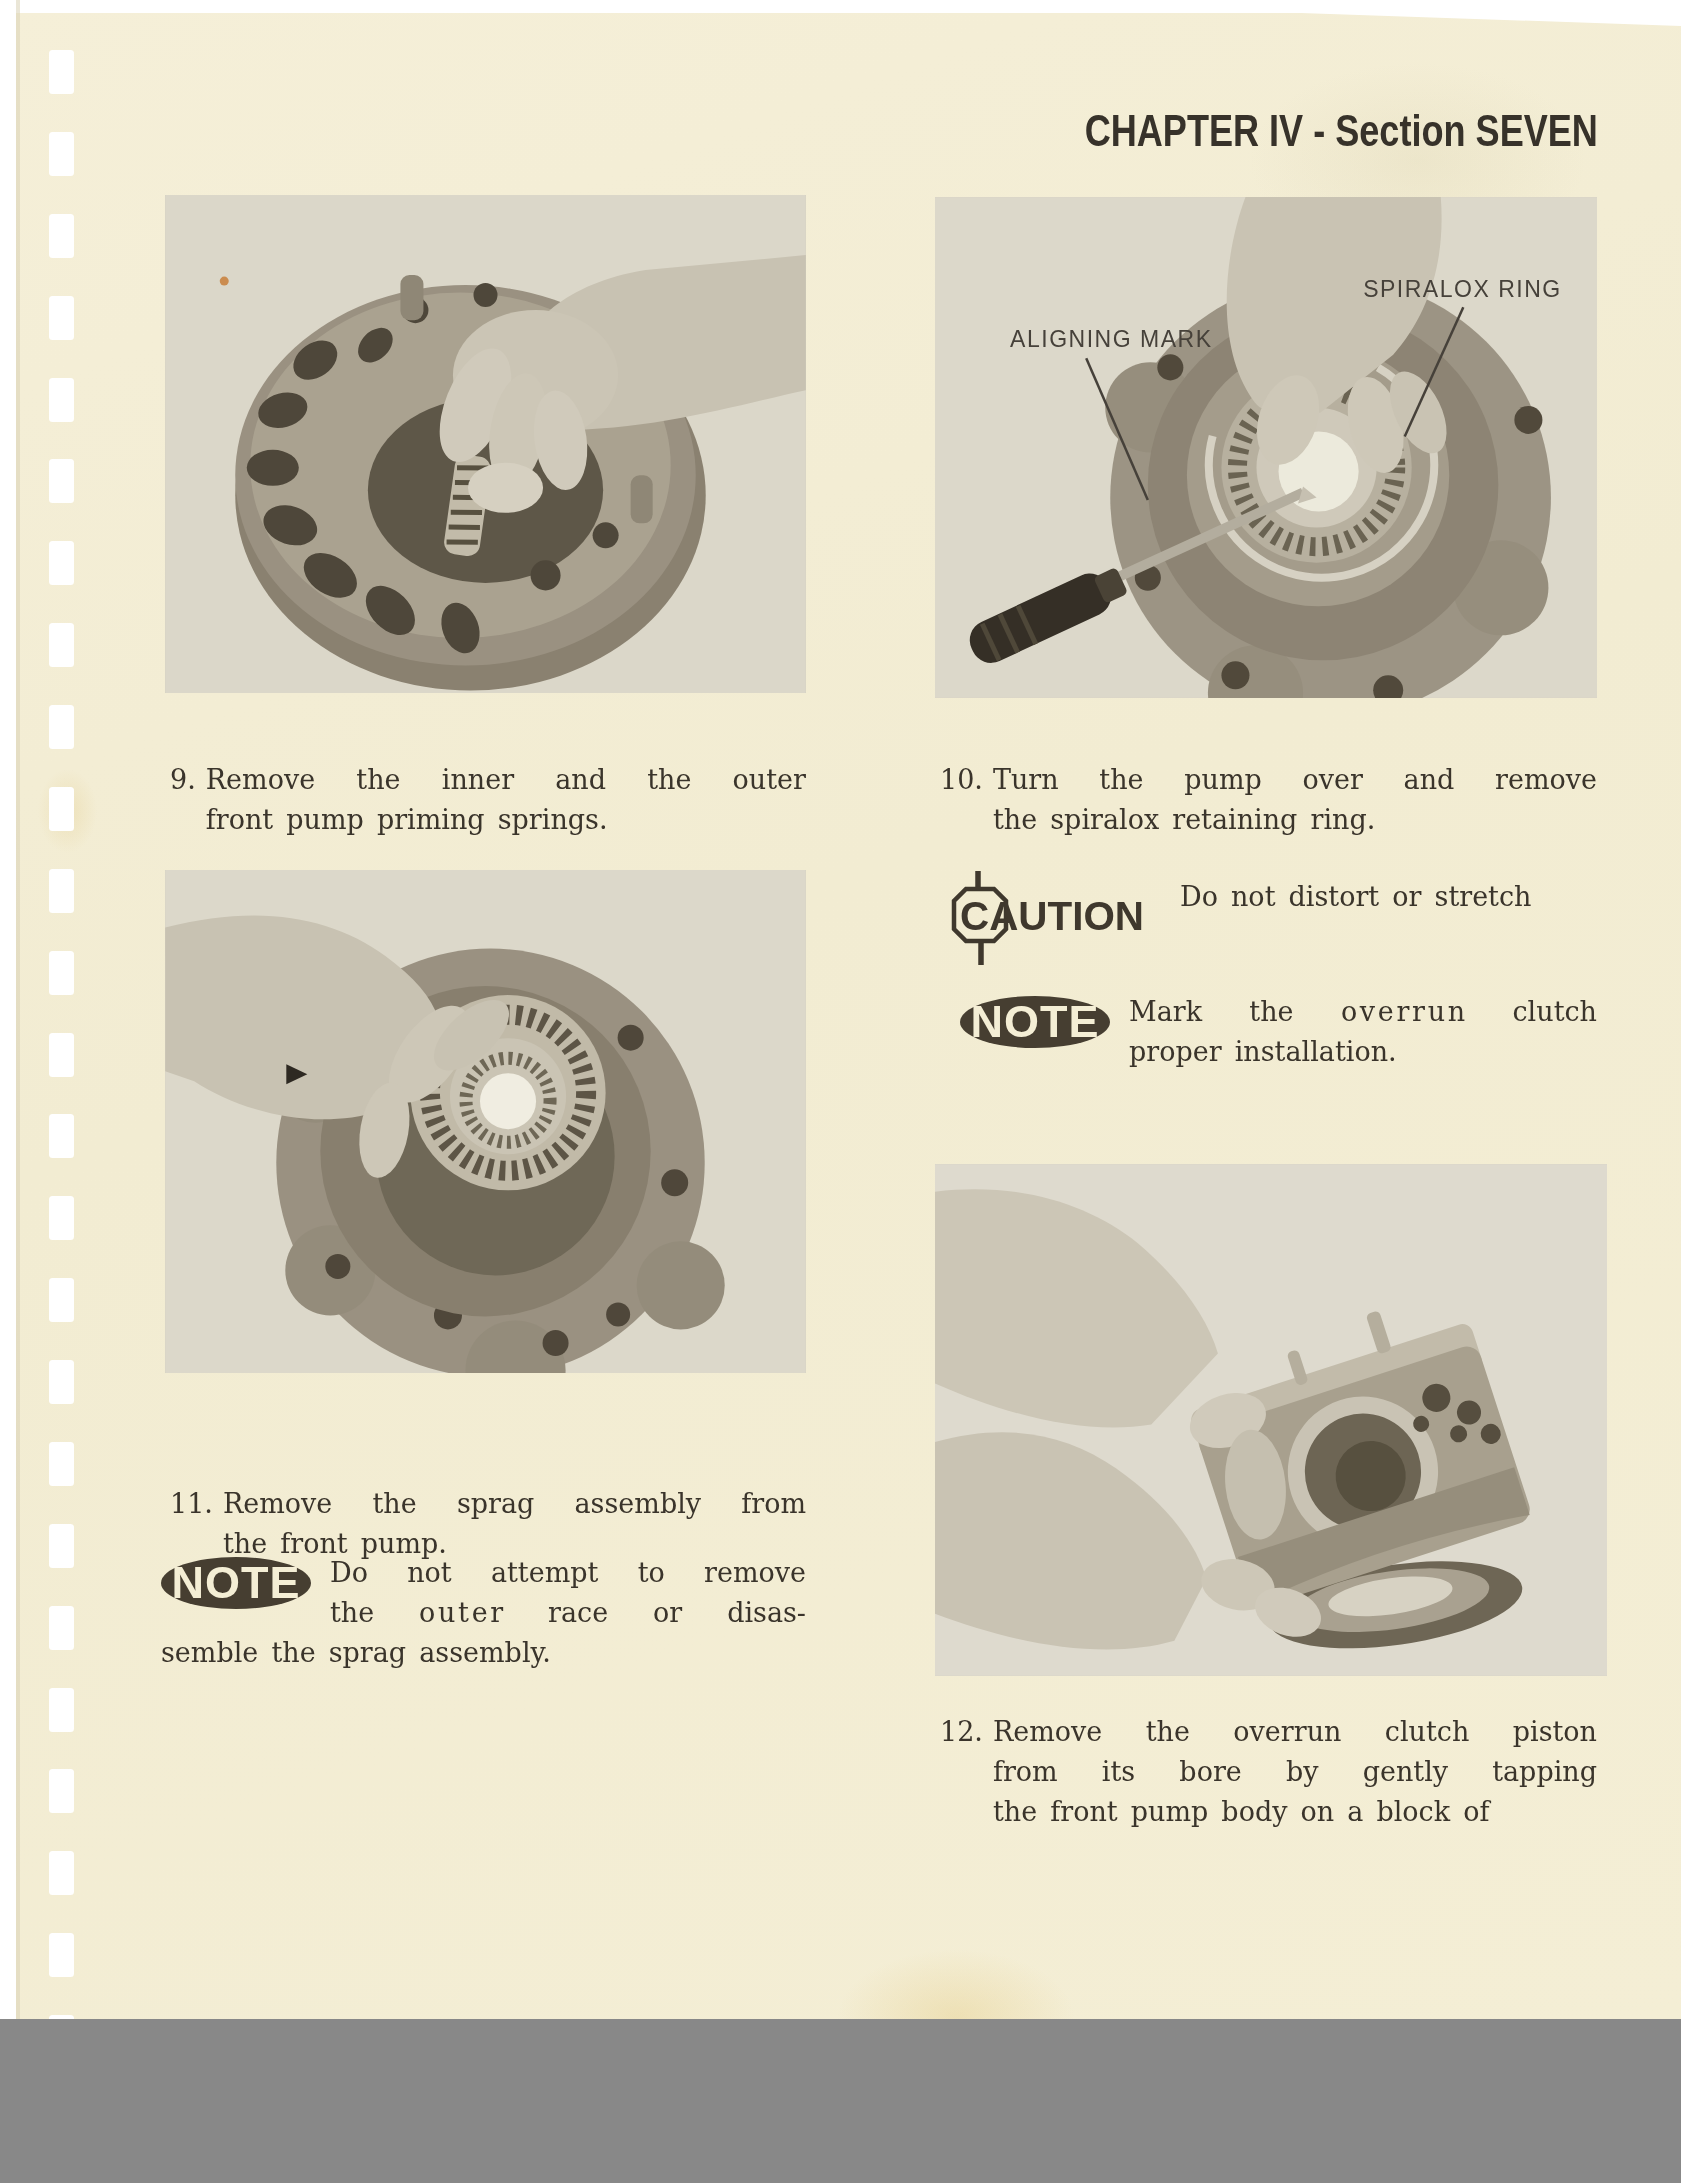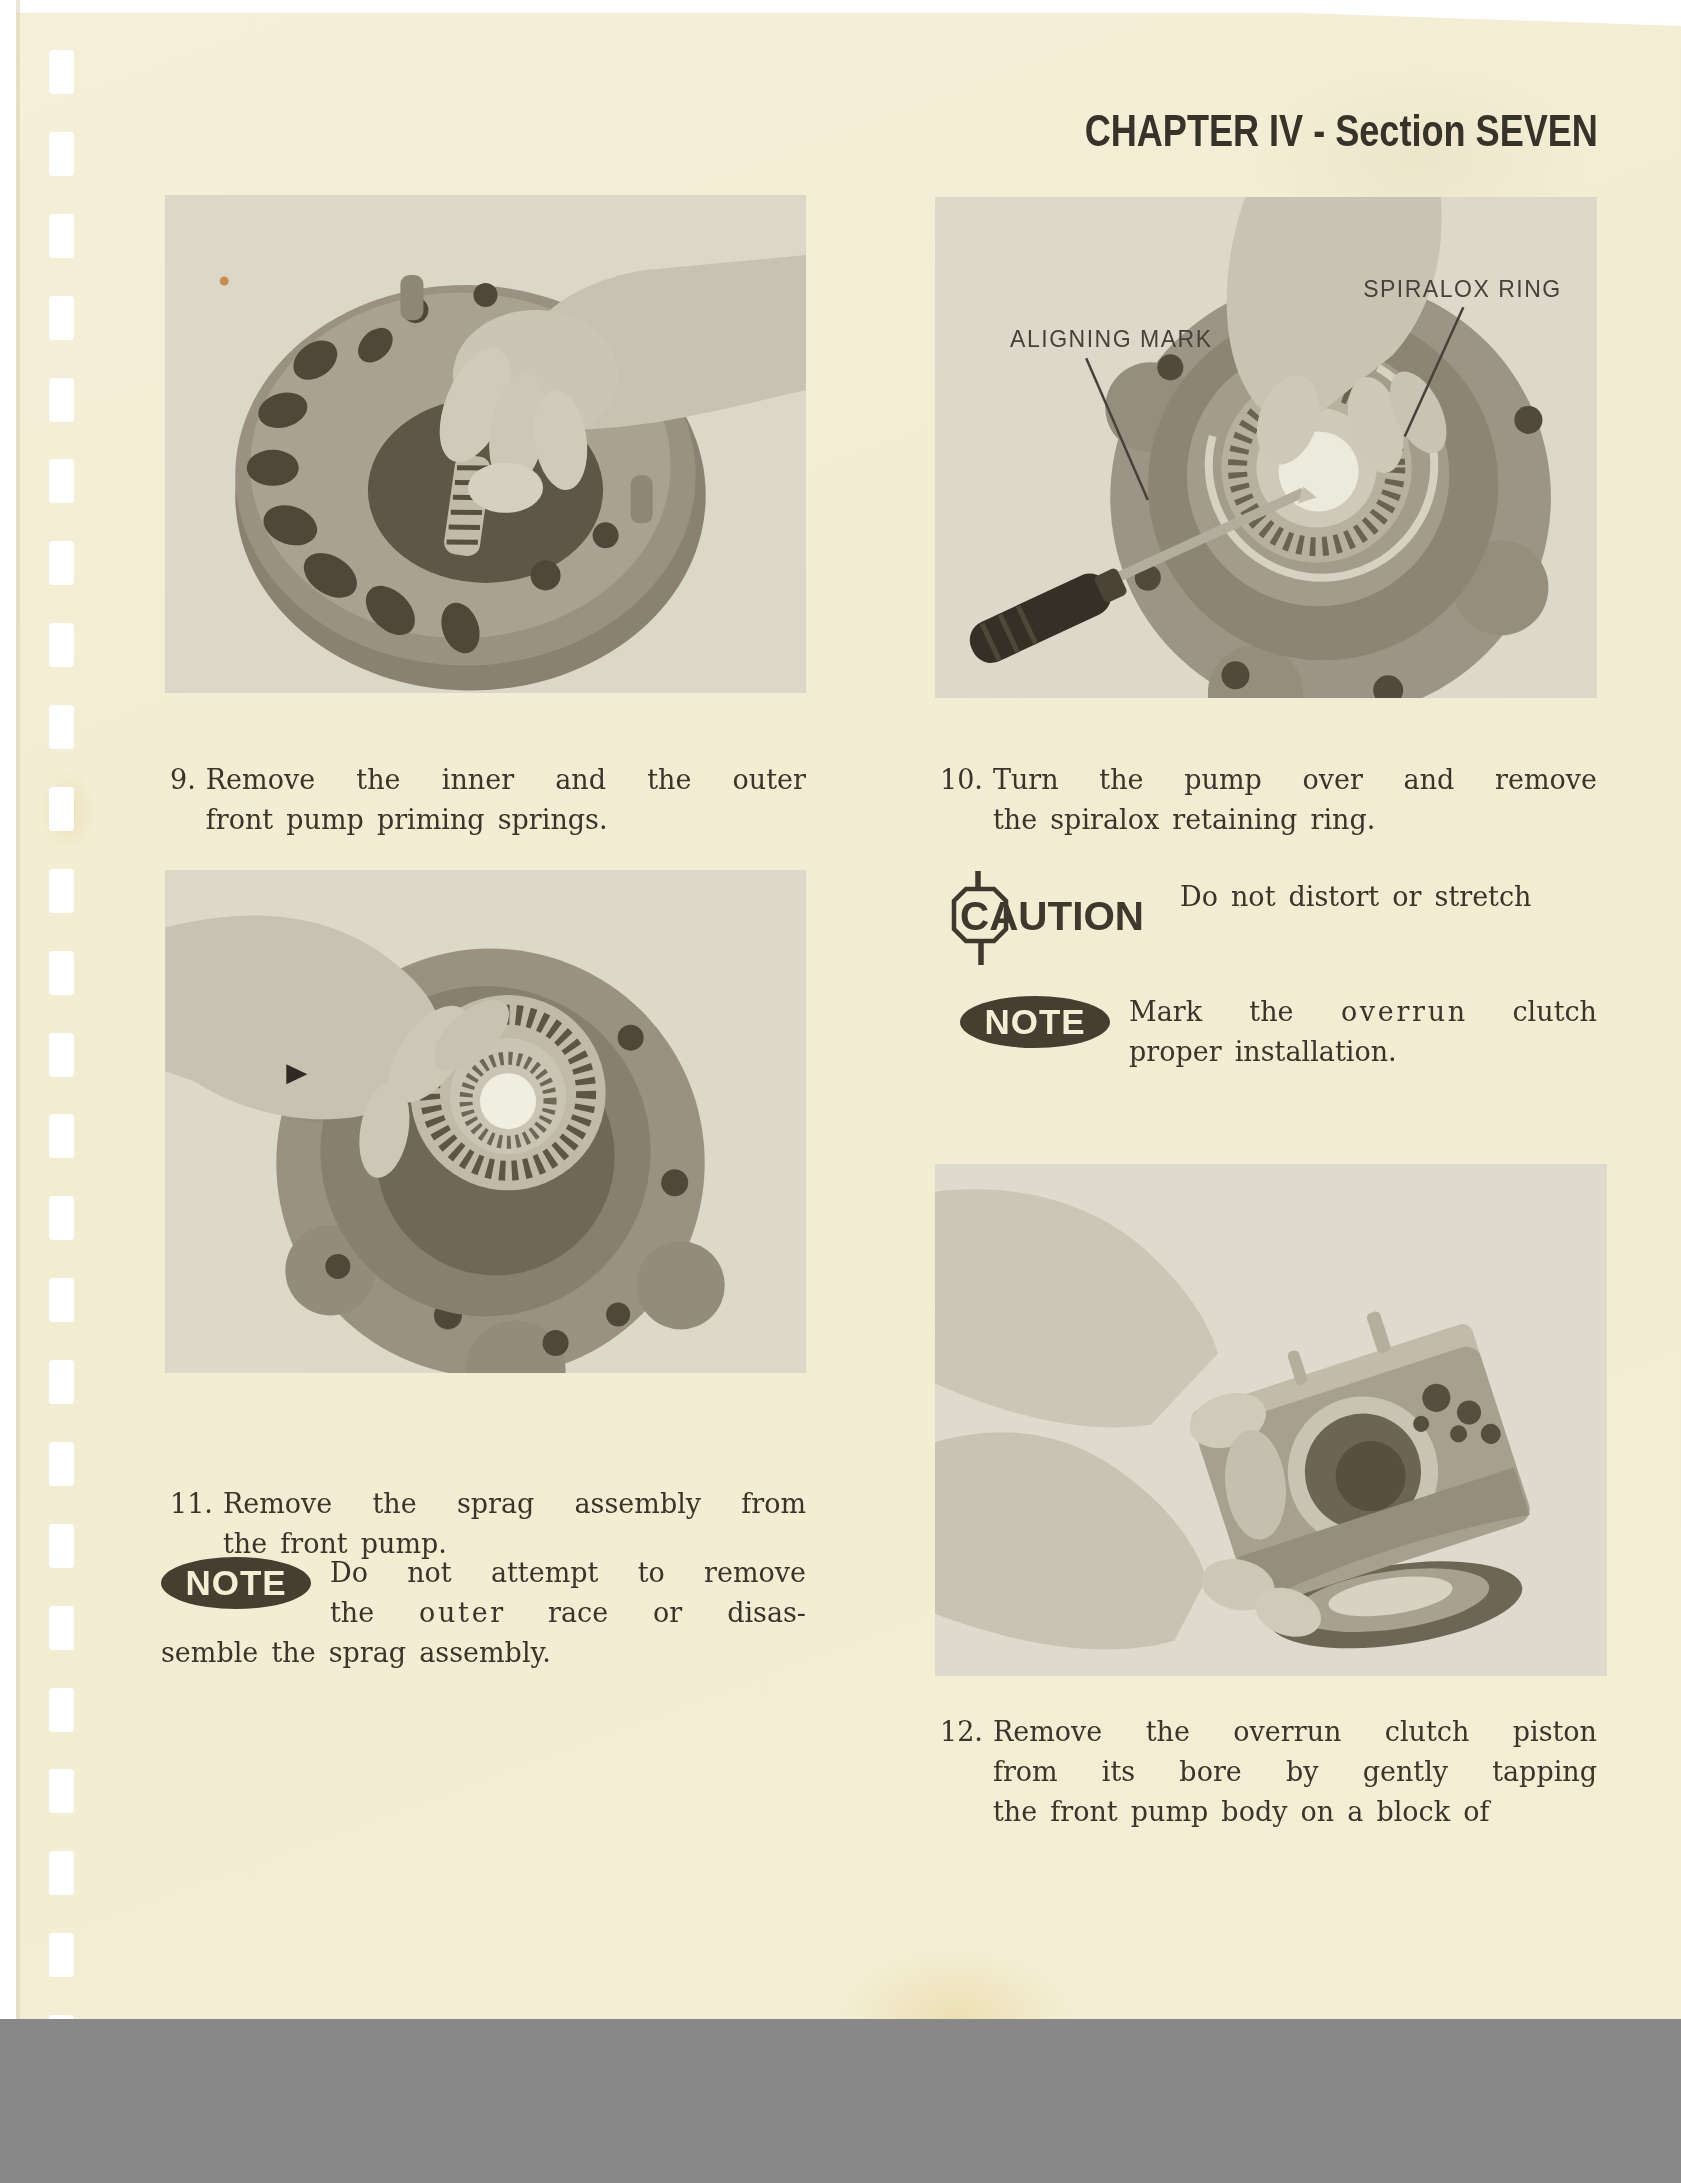--- a/index.html
+++ b/index.html
@@ -32,21 +32,21 @@
   .lines .tline:last-child{text-align-last:left;}
 
   .callout{position:absolute;font-size:27px;line-height:40px;word-spacing:4.5px;}
   .caution{display:flex;}
   .caution-badge{flex:0 0 auto;margin-left:9px;margin-right:26px;}
   .caution .lines{padding-top:8px;}
 
   .note .note-badge{
     float:left;width:150px;height:52px;margin:4px 19px 15px 0;
     background:#463e31;border-radius:50%;
-    font-family:"Liberation Sans",sans-serif;font-weight:bold;font-size:35px;
+    font-family:"Liberation Sans",sans-serif;font-weight:bold;font-size:45px;
     color:#f4eed5;text-align:center;line-height:52px;letter-spacing:1px;word-spacing:0;
   }
   .note-left .note-badge{margin-left:0;}
   .note-right .note-badge{margin-left:20px;}
 
   .page-number{
     position:absolute;left:1536px;top:2114px;
     font-family:"Liberation Sans",sans-serif;font-weight:bold;font-size:29px;color:#38332b;
     letter-spacing:2px;
   }

